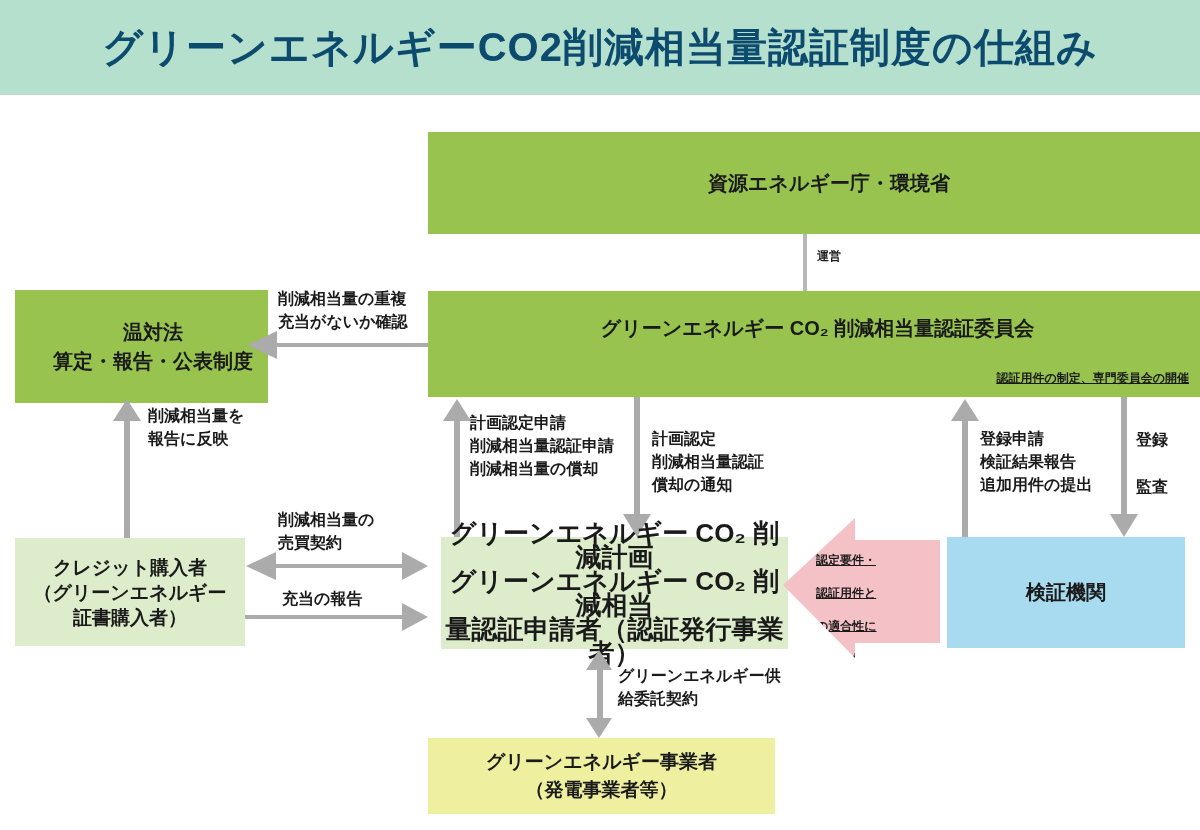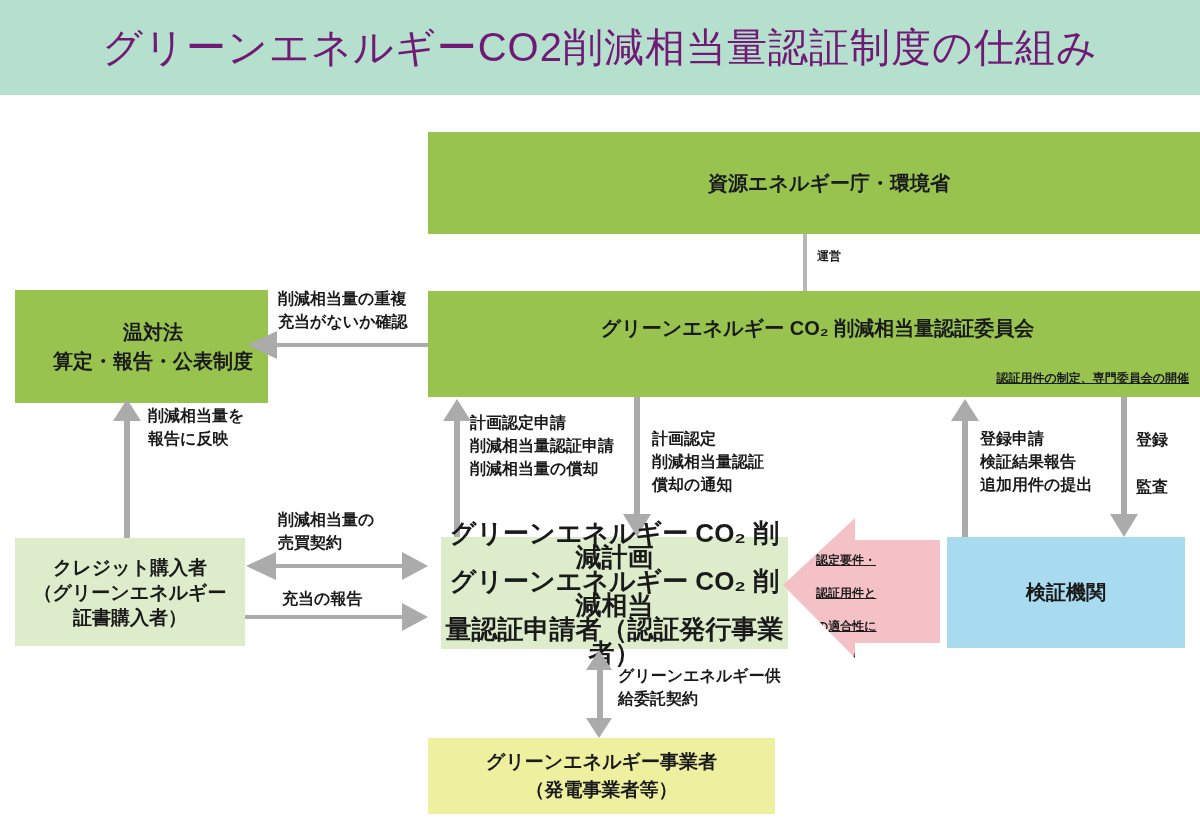--- a/index.html
+++ b/index.html
@@ -1,21 +1,21 @@
 <!DOCTYPE html>
 <html><head>
 <meta charset="utf-8">
 <style>
   html,body{margin:0;padding:0;background:#fff;}
   body{font-family:"Liberation Sans","DejaVu Sans",sans-serif;color:#1a1a1a;}
   .canvas{position:relative;width:1200px;height:830px;background:#ffffff;overflow:hidden;}
 
   .band{position:absolute;left:0;top:0;width:1200px;height:95px;background:#b6e0ce;
         display:flex;align-items:center;justify-content:center;}
-  .band h1{margin:16px;font-size:40px;font-weight:normal;color:#701a75;letter-spacing:1px;}
+  .band h1{margin:16px;font-size:40px;font-weight:bold;color:#0c4a6e;letter-spacing:1px;}
 
   .box{position:absolute;display:flex;align-items:center;justify-content:center;
        text-align:center;font-weight:bold;white-space:pre-line;}
   .green{background:#97c34e;padding-left:23px;}
   .pale{background:#ddecca;}
   .blue{background:#a8dbf0;}
   .yellow{background:#eef0a0;}
 
   .agency{left:428px;top:132px;width:756px;height:102px;font-size:20px;}
   .committee{left:428px;top:291px;width:756px;height:106px;}

